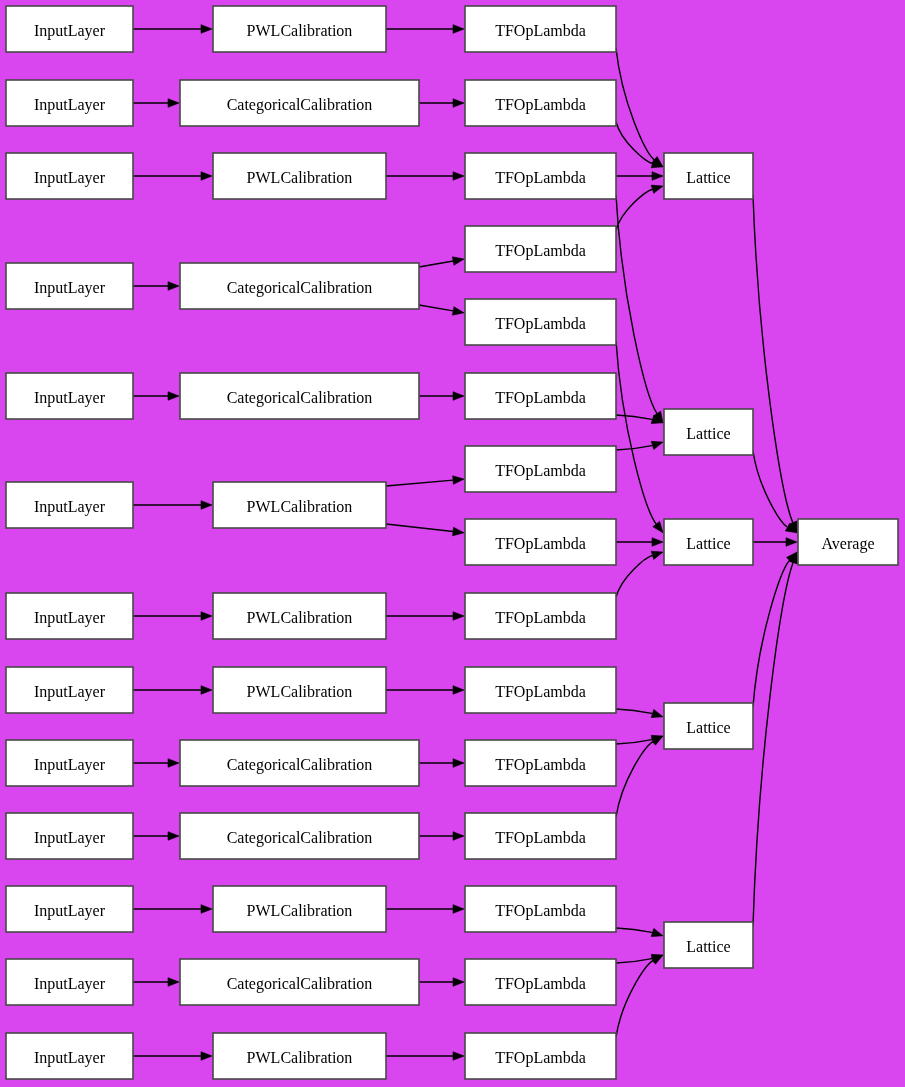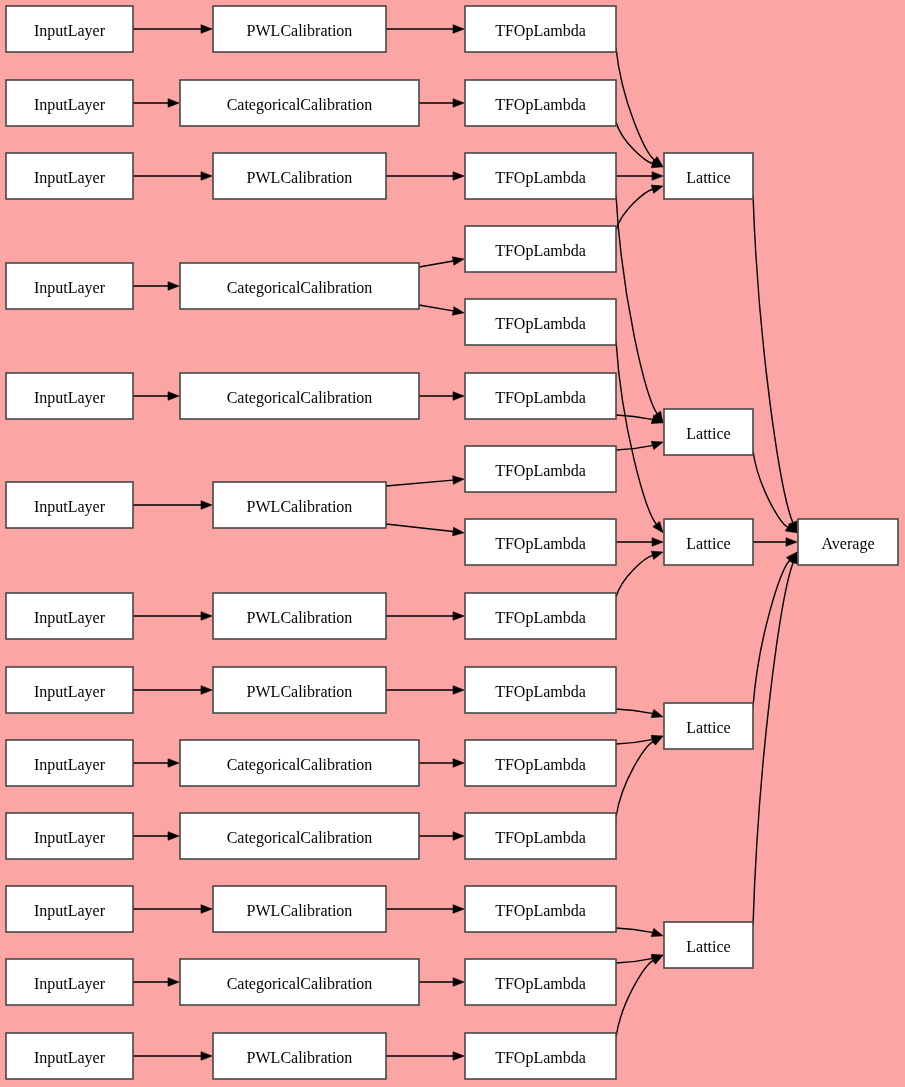--- a/index.html
+++ b/index.html
@@ -4,21 +4,21 @@
 <style>
   html, body {
     margin: 0;
     padding: 0;
     background: #ffffff;
   }
   #diagram-root {
     position: relative;
     width: 905px;
     height: 1087px;
-    background: #fca5a5;
+    background: #d946ef;
     font-family: "Liberation Serif", "DejaVu Serif", serif;
     overflow: hidden;
   }
   #graph-svg {
     position: absolute;
     left: 0;
     top: 0;
     width: 905px;
     height: 1087px;
   }

